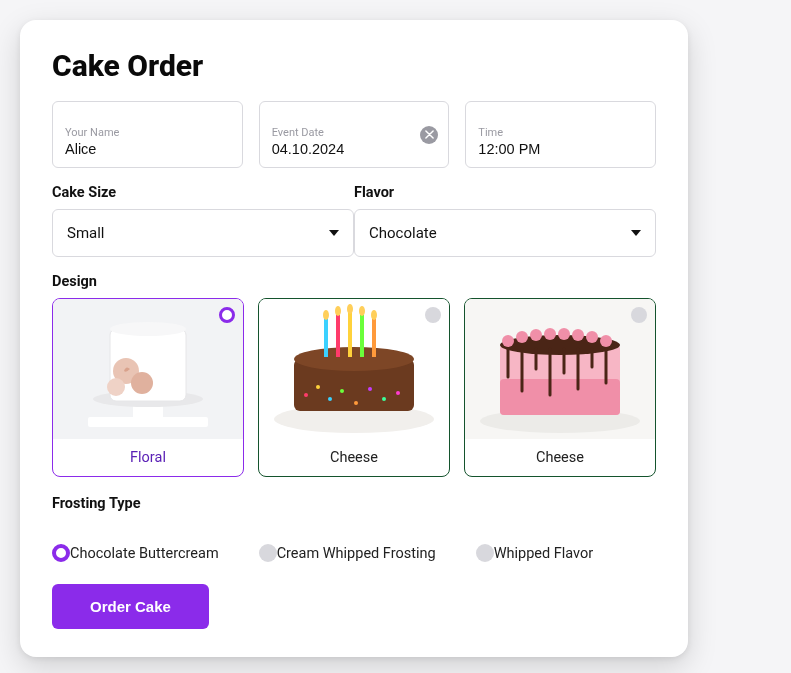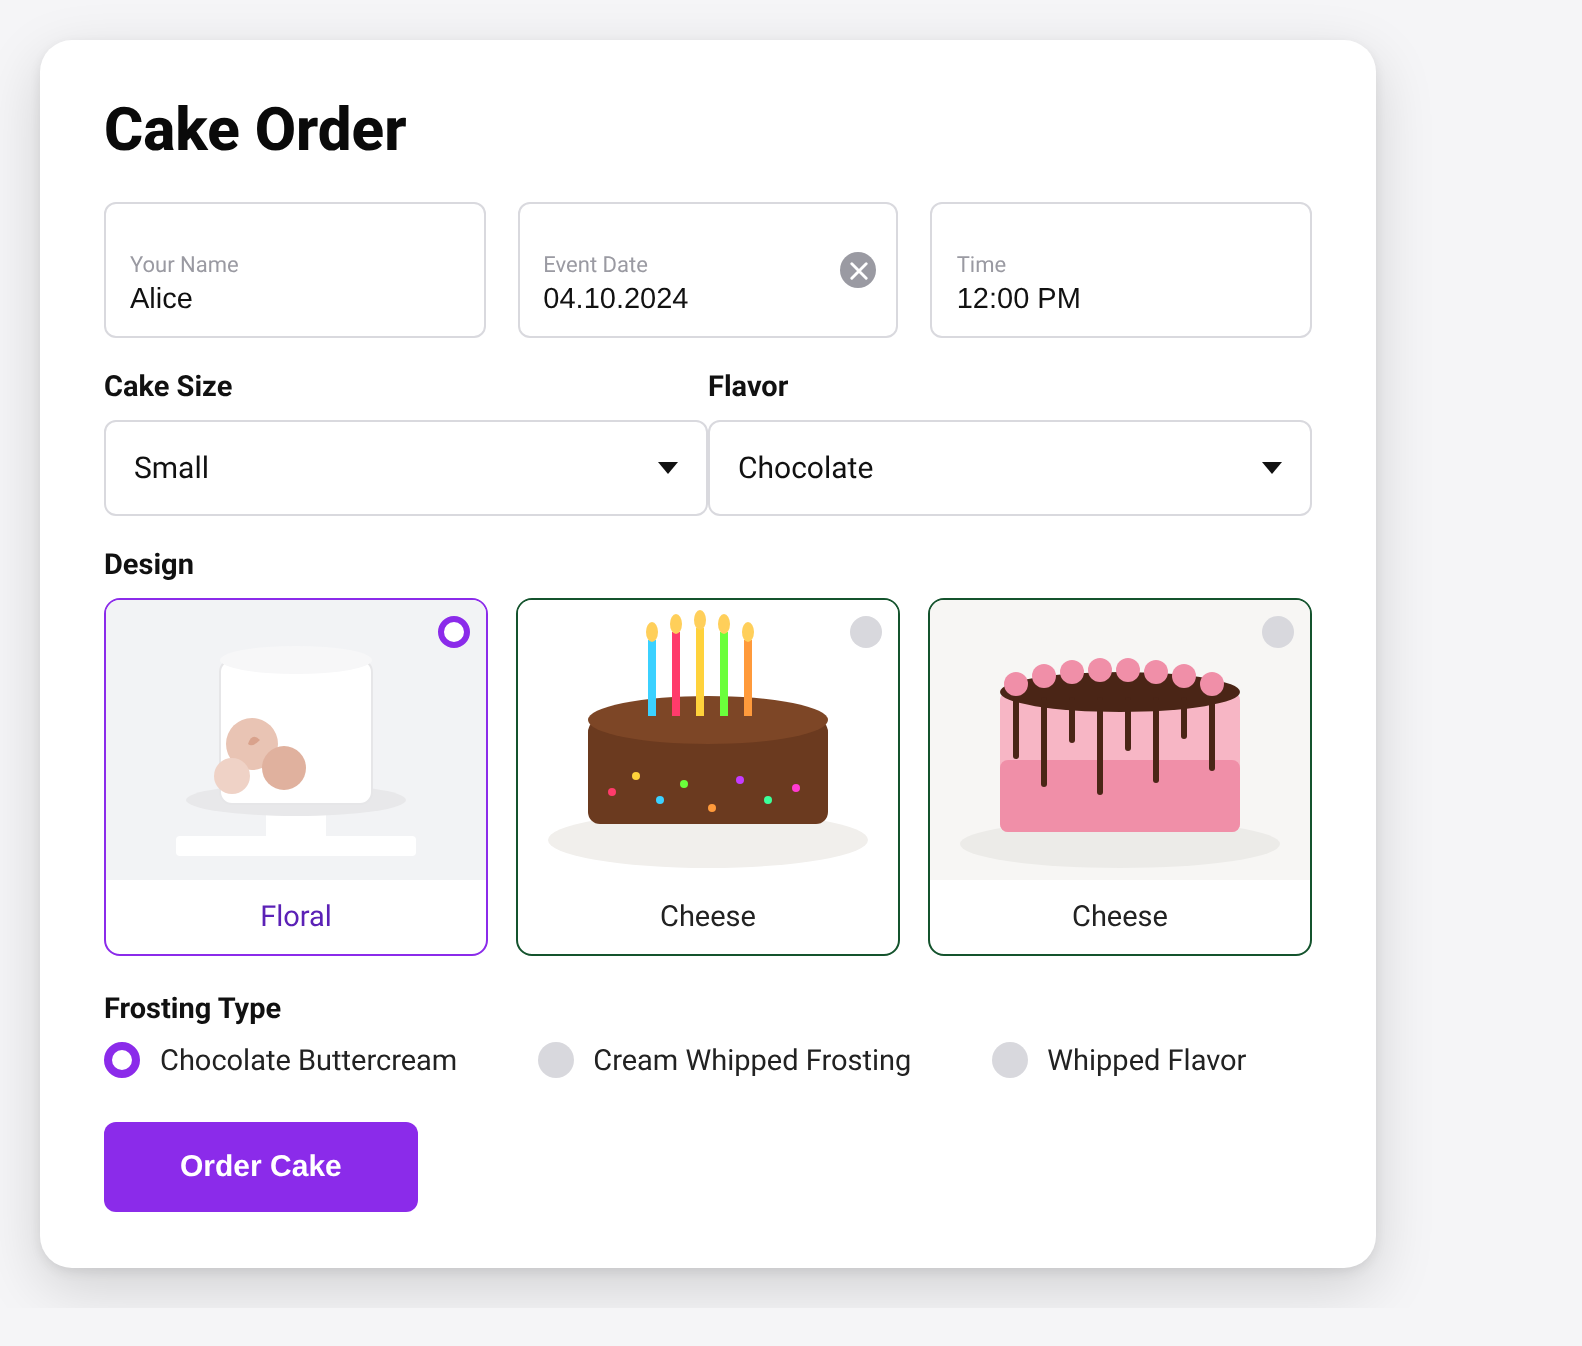--- a/index.html
+++ b/index.html
@@ -113,21 +113,21 @@
     width: 16px;
     height: 16px;
     border-radius: 50%;
     background: #d8d8dd;
   }
   .radio-ind.selected {
     background: #fff;
     border: 3px solid #8b2bea;
   }
   .frosting-row { display: flex; gap: 40px; margin-top: 8px; margin-bottom: 22px; }
-  .radio-option { display: flex; align-items: center; gap: 10px; cursor: pointer; }
+  .radio-option { display: flex; align-items: center; cursor: pointer; margin-top: 24px; }
   .radio-circle {
     width: 18px; height: 18px; border-radius: 50%;
     background: #d8d8dd;
   }
   .radio-circle.selected {
     background: #fff;
     border: 4px solid #8b2bea;
   }
   .radio-label { font-size: 14.5px; color: #222; }
   .submit-btn {

